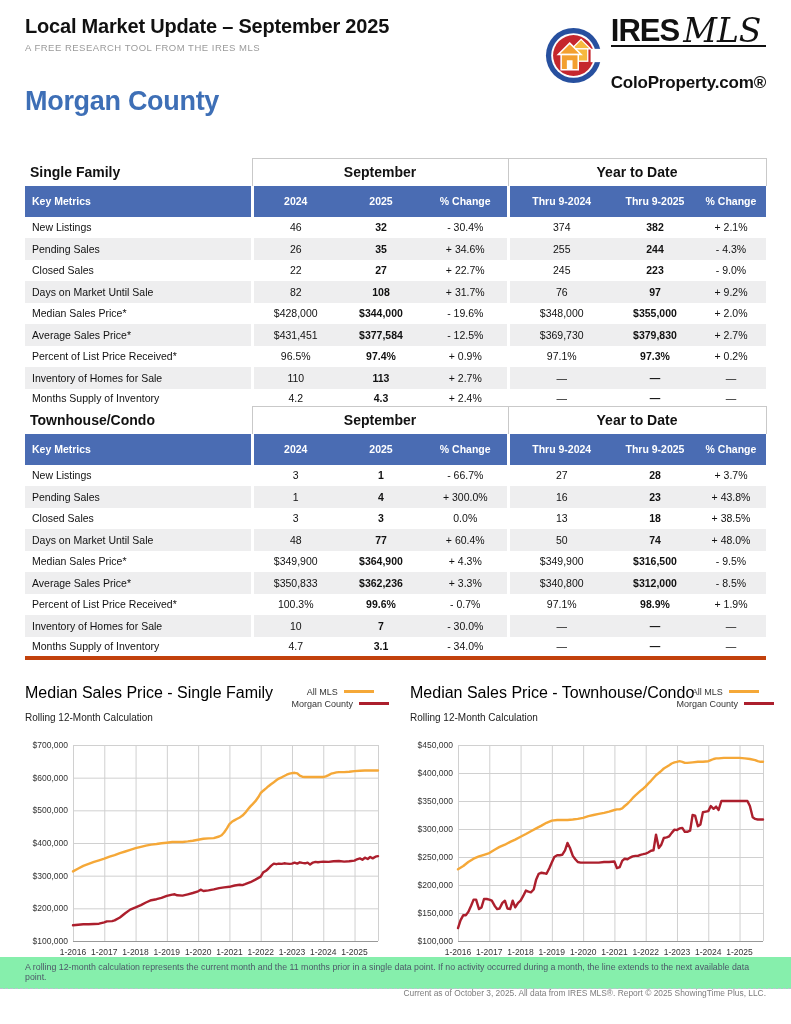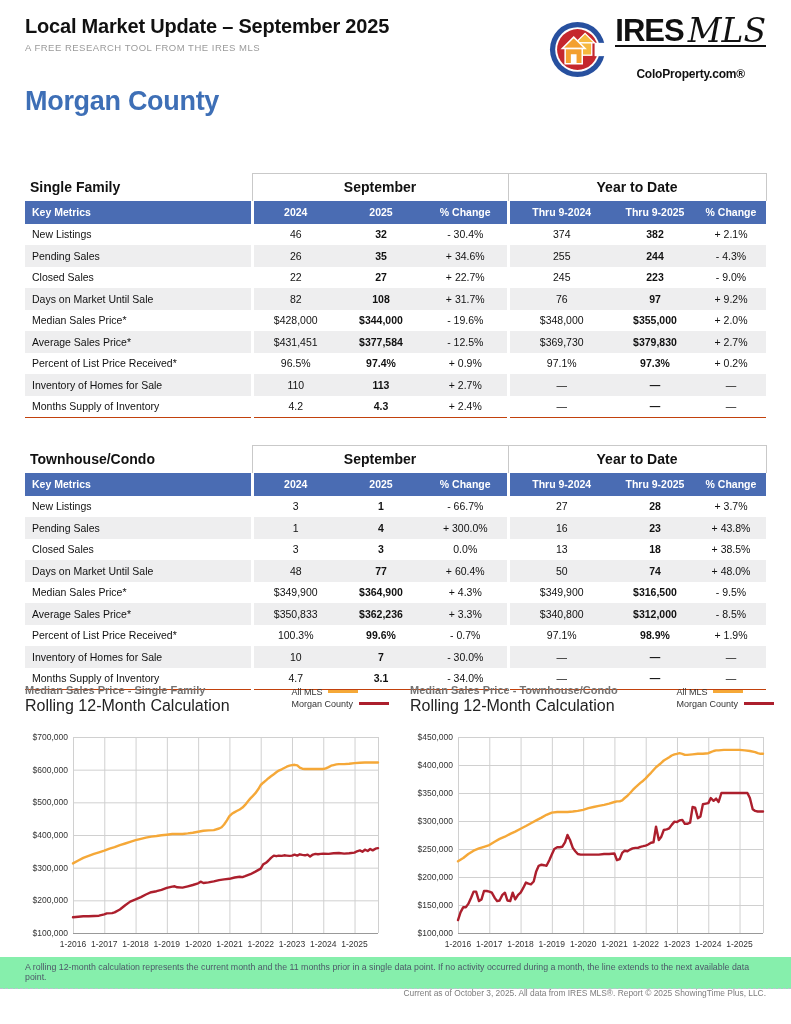--- a/index.html
+++ b/index.html
@@ -12,45 +12,45 @@
   .hdr-title { font-size:20px; font-weight:bold; letter-spacing:-0.2px; color:#111; }
   .hdr-sub { font-size:9.5px; color:#9a9a9a; letter-spacing:0.5px; margin-top:4px; }
   .region { position:absolute; top:86px; left:25px; font-size:27px; font-weight:bold; color:#3e6fb6; letter-spacing:-0.3px; }
 
   .logo { position:absolute; top:18px; right:25px; display:flex; align-items:center; gap:9px; }
   .logo-badge { width:57px; height:57px; }
   .logo-text { display:flex; flex-direction:column;gap:6px; }
   .logo-row1 { display:flex; align-items:flex-end; border-bottom:2.5px solid #111; padding-bottom:1px; }
   .logo-ires { font-size:31px; font-weight:bold; letter-spacing:-1px; color:#111; line-height:0.85; }
   .logo-mls { font-family:"DejaVu Serif", serif; font-style:italic; font-size:33px; line-height:0.8; margin-left:4px; color:#111; }
-  .logo-domain { font-size:12px; font-weight:bold; color:#111; margin-top:14px; letter-spacing:-0.2px;text-align:center; }
+  .logo-domain { font-size:17px; font-weight:bold; color:#111; margin-top:20px; letter-spacing:-0.2px; }
 
   
   .tbl-wrap { position:absolute; left:25px; width:741px; }
-  #tbl0 { top:158px; } #tbl1 { top:430px; }
-  table { border-collapse:collapse; table-layout:fixed; width:741px; border-bottom:1px solid #c2410c;margin-top:15px; }
+  #tbl0 { top:158px; } #tbl1 { top:406px; }
+  table { border-collapse:collapse; table-layout:fixed; width:741px; border-bottom:4px solid #c2410c; }
   thead tr.grp-row th { background:#fff; height:27px; font-size:14px; font-weight:bold; text-align:center; color:#111; }
   thead tr.grp-row th.sec { text-align:left; padding-left:5px; }
   thead tr.grp-row th.grpbox { border:1px solid #c9c9c9; border-bottom:none; }
-  thead tr.blue-row th { background:#4a6cb3; color:#fff; height:23px; font-size:10.5px; font-weight:bold; text-align:center; }
+  thead tr.blue-row th { background:#4a6cb3; color:#fff; height:31px; font-size:10.5px; font-weight:bold; text-align:center; }
   thead tr.blue-row th.kh { text-align:left; padding-left:7px; }
   tbody td { height:21.5px; text-align:center; font-size:10.5px; color:#111; }
   tbody td.metric { text-align:left; padding-left:7px; }
   tbody tr:nth-child(even) { background:#eeeeef; }
   .b { font-weight:bold; }
   .gs { border-left:3px solid #fff; }
 
   .footnote { position:absolute; top:661px; left:25px; right:25px; font-size:8.8px; color:#8b8b8b; }
 
   
   .chart { position:absolute; top:684px; width:366px; }
   #chart0 { left:25px; } #chart1 { left:410px; }
-  .chart-title { font-size:11px; font-weight:bold; color:#737373; }
-  .chart-sub { font-size:16px; color:#222; margin-top:1px; }
-  .legend { position:absolute; top:2px; right:2px; text-align:left; }
+  .chart-title { font-size:16px; font-weight:normal; color:#000000; }
+  .chart-sub { font-size:10px; color:#222; margin-top:10px; }
+  .legend { position:absolute; top:2px; right:2px; text-align:center; }
   .legrow { font-size:9px; color:#333; line-height:12px; white-space:nowrap; }
   .legrow i { display:inline-block; width:30px; height:3px; margin-left:6px; vertical-align:2px; }
   .chart svg { display:block; margin-top:15px; }
   svg text { font-family:"Liberation Sans", sans-serif; font-size:8.5px; fill:#333; }
 
   
   .rolling-note { position:absolute; top:957px; left:0; width:791px; background:#86efac;
     border-bottom:1px dashed #b9c2cf; padding:5px 25px 6px 25px; font-size:8.8px; color:#4d5868; }
   .current-note { position:absolute; top:988px; right:25px; font-size:8.4px; color:#7d7d7d; text-align:right; }
 </style>

